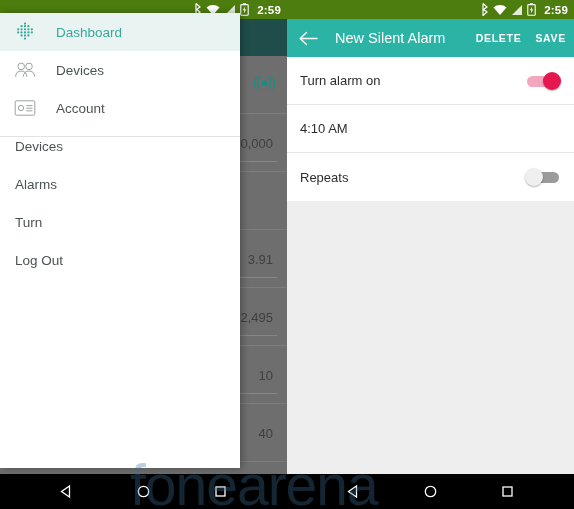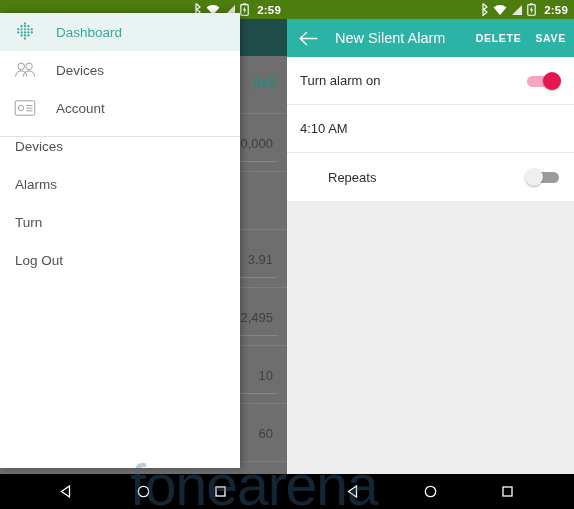--- a/index.html
+++ b/index.html
@@ -193,21 +193,21 @@
   }
   .row {
     height: 48px;
     display: flex;
     align-items: center;
     padding: 0 13px;
     box-sizing: border-box;
     border-bottom: 1px solid #e6e6e6;
     background: #ffffff;
   }
-  .row:last-child { border-bottom: none; margin-left: 28px; }
+  .row:last-child { border-bottom: none; }
   .row-label {
     font-size: 13px;
     color: #2d2d2d;
     flex: 1 1 auto;
   }
 
   
   .switch {
     position: relative;
     width: 36px;
@@ -309,21 +309,21 @@
         </div>
         <div class="bg-row">
           <span class="bg-val">2,495</span>
           <span class="bg-underline"></span>
         </div>
         <div class="bg-row">
           <span class="bg-val">10</span>
           <span class="bg-underline"></span>
         </div>
         <div class="bg-row">
-          <span class="bg-val">60</span>
+          <span class="bg-val">40</span>
         </div>
       </div>
     </div>
 
     <div class="drawer">
 
       <div class="nav-item selected">
         <span class="nav-icon">
           <svg width="22" height="22" viewBox="0 0 22 22">
             <g fill="currentColor">

